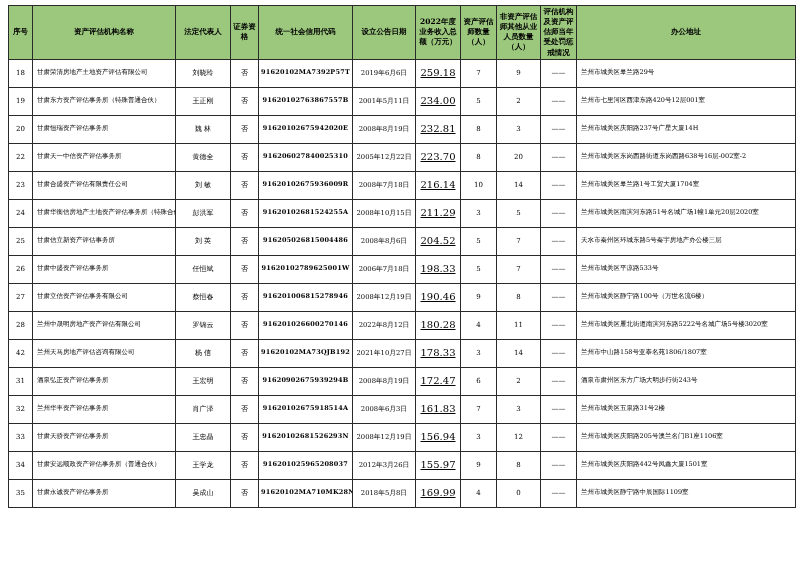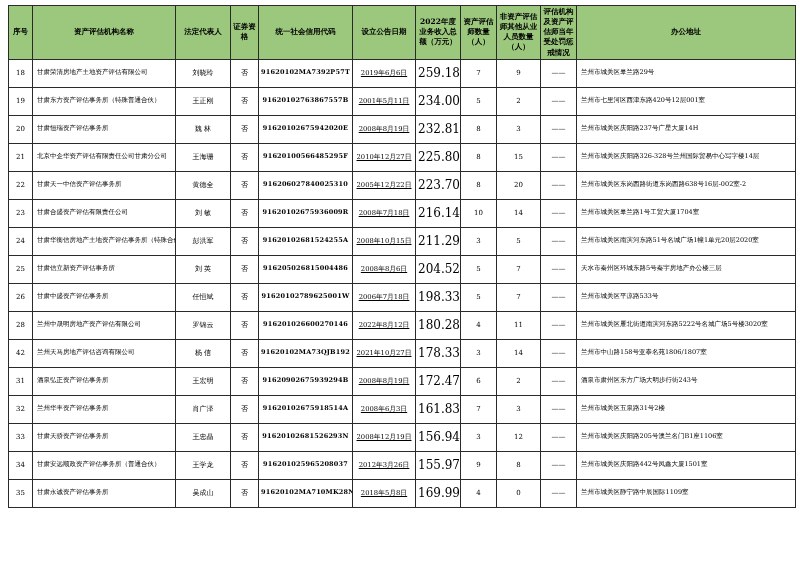--- a/index.html
+++ b/index.html
@@ -4,22 +4,22 @@
 <style>
   html,body{margin:0;padding:0;background:#ffffff;width:800px;height:566px;overflow:hidden;}
   body{font-family:"DejaVu Serif","Liberation Serif",serif;color:#000;}
   #sheet{position:absolute;left:8px;top:5px;}
   table{border-collapse:collapse;table-layout:fixed;width:787px;}
   th,td{border:1px solid #2a2a2a;overflow:hidden;}
   th{background:#9cc87e;font-weight:bold;font-size:7.5px;line-height:1.35;text-align:center;padding:1px 2px;height:50px;}
   td{font-size:7px;line-height:1.2;text-align:center;padding:0 2px;height:27px;background:#fff;}
   td.col-name,td.col-address{text-align:left;padding-left:4px;white-space:nowrap;font-size:6.5px;}
   td.col-credit_code{font-size:6.5px;letter-spacing:0.2px;white-space:nowrap;font-weight:bold;}
-  td.col-announce_date{white-space:nowrap;font-size:6.8px;text-decoration:underline;}
-  td.col-income_2022{font-size:12px;}
+  td.col-announce_date{white-space:nowrap;font-size:6.8px;}
+  td.col-income_2022{font-size:10px;text-decoration:underline;}
   td.col-penalty{color:#000;}
 </style>
 </head>
 <body>
 
 <div id="sheet">
   <table>
     <colgroup>
       <col style="width:24px">
         <col style="width:143px">
@@ -82,33 +82,20 @@
           <td class="col-securities">否</td>
           <td class="col-credit_code">91620102675942020E</td>
           <td class="col-announce_date">2008年8月19日</td>
           <td class="col-income_2022">232.81</td>
           <td class="col-appraisers">8</td>
           <td class="col-non_appraisers">3</td>
           <td class="col-penalty">——</td>
           <td class="col-address">兰州市城关区庆阳路237号广星大厦14H</td>
         </tr>
         <tr>
-          <td class="col-index">21</td>
-          <td class="col-name">北京中企华资产评估有限责任公司甘肃分公司</td>
-          <td class="col-legal_rep">王海珊</td>
-          <td class="col-securities">否</td>
-          <td class="col-credit_code">91620100566485295F</td>
-          <td class="col-announce_date">2010年12月27日</td>
-          <td class="col-income_2022">225.80</td>
-          <td class="col-appraisers">8</td>
-          <td class="col-non_appraisers">15</td>
-          <td class="col-penalty">——</td>
-          <td class="col-address">兰州市城关区庆阳路326-328号兰州国际贸易中心写字楼14层</td>
-        </tr>
-        <tr>
           <td class="col-index">22</td>
           <td class="col-name">甘肃天一中信资产评估事务所</td>
           <td class="col-legal_rep">黄德全</td>
           <td class="col-securities">否</td>
           <td class="col-credit_code">916206027840025310</td>
           <td class="col-announce_date">2005年12月22日</td>
           <td class="col-income_2022">223.70</td>
           <td class="col-appraisers">8</td>
           <td class="col-non_appraisers">20</td>
           <td class="col-penalty">——</td>
@@ -160,20 +147,33 @@
           <td class="col-securities">否</td>
           <td class="col-credit_code">91620102789625001W</td>
           <td class="col-announce_date">2006年7月18日</td>
           <td class="col-income_2022">198.33</td>
           <td class="col-appraisers">5</td>
           <td class="col-non_appraisers">7</td>
           <td class="col-penalty">——</td>
           <td class="col-address">兰州市城关区平凉路533号</td>
         </tr>
         <tr>
+          <td class="col-index">27</td>
+          <td class="col-name">甘肃立信资产评估事务有限公司</td>
+          <td class="col-legal_rep">蔡恒春</td>
+          <td class="col-securities">否</td>
+          <td class="col-credit_code">916201006815278946</td>
+          <td class="col-announce_date">2008年12月19日</td>
+          <td class="col-income_2022">190.46</td>
+          <td class="col-appraisers">9</td>
+          <td class="col-non_appraisers">8</td>
+          <td class="col-penalty">——</td>
+          <td class="col-address">兰州市城关区静宁路100号（万世名流6楼）</td>
+        </tr>
+        <tr>
           <td class="col-index">28</td>
           <td class="col-name">兰州中晟明房地产资产评估有限公司</td>
           <td class="col-legal_rep">罗锦云</td>
           <td class="col-securities">否</td>
           <td class="col-credit_code">916201026600270146</td>
           <td class="col-announce_date">2022年8月12日</td>
           <td class="col-income_2022">180.28</td>
           <td class="col-appraisers">4</td>
           <td class="col-non_appraisers">11</td>
           <td class="col-penalty">——</td>

